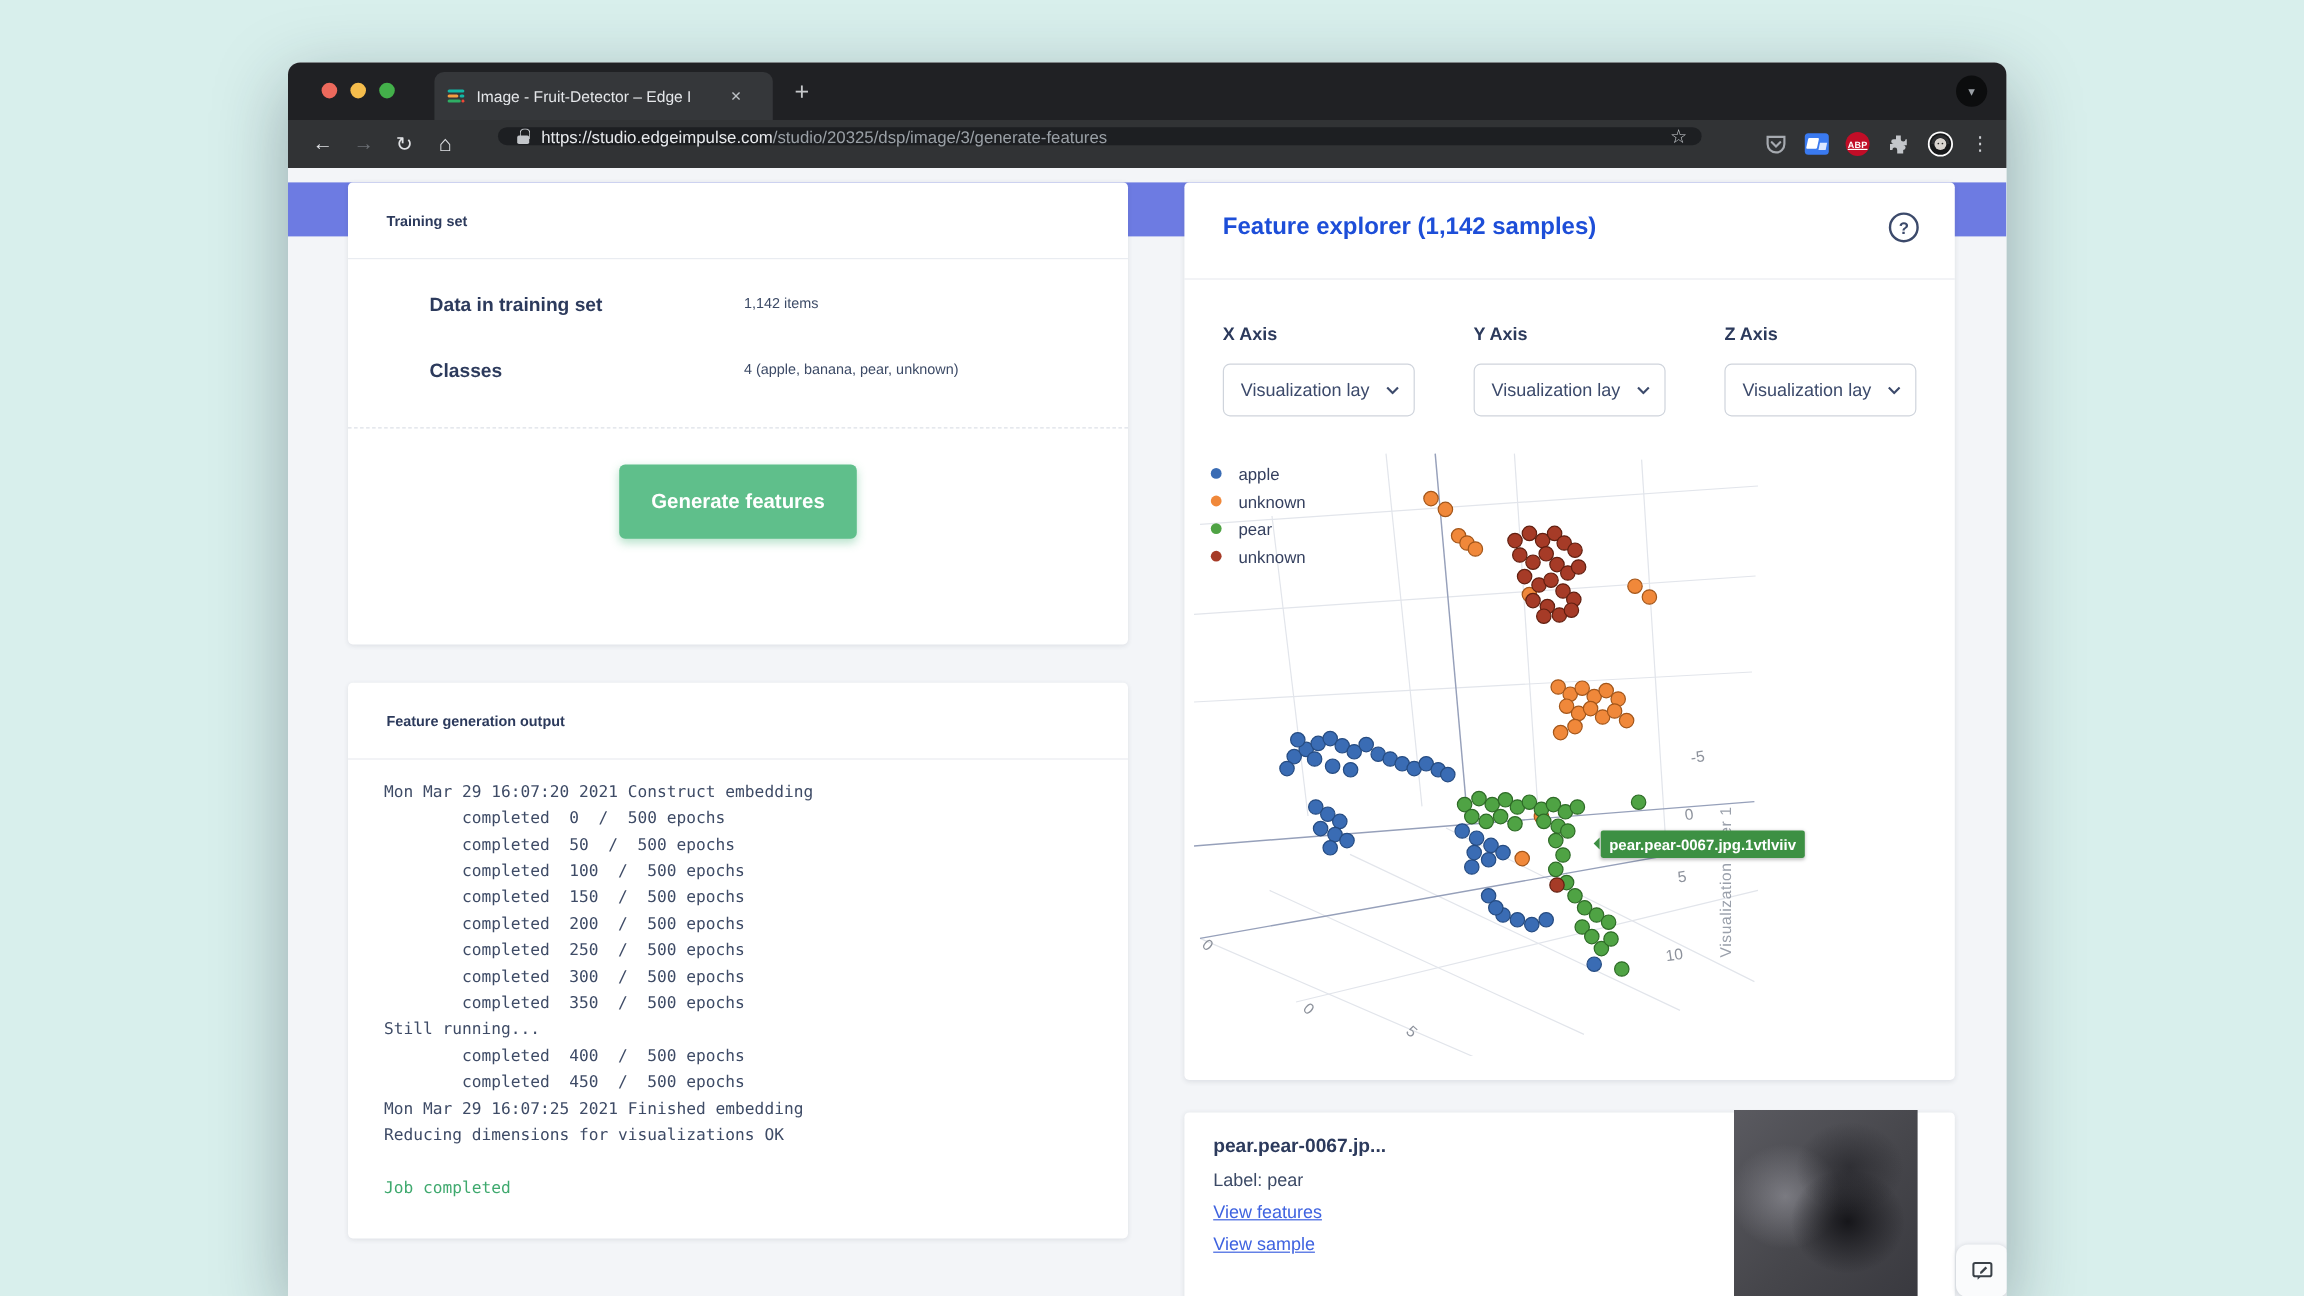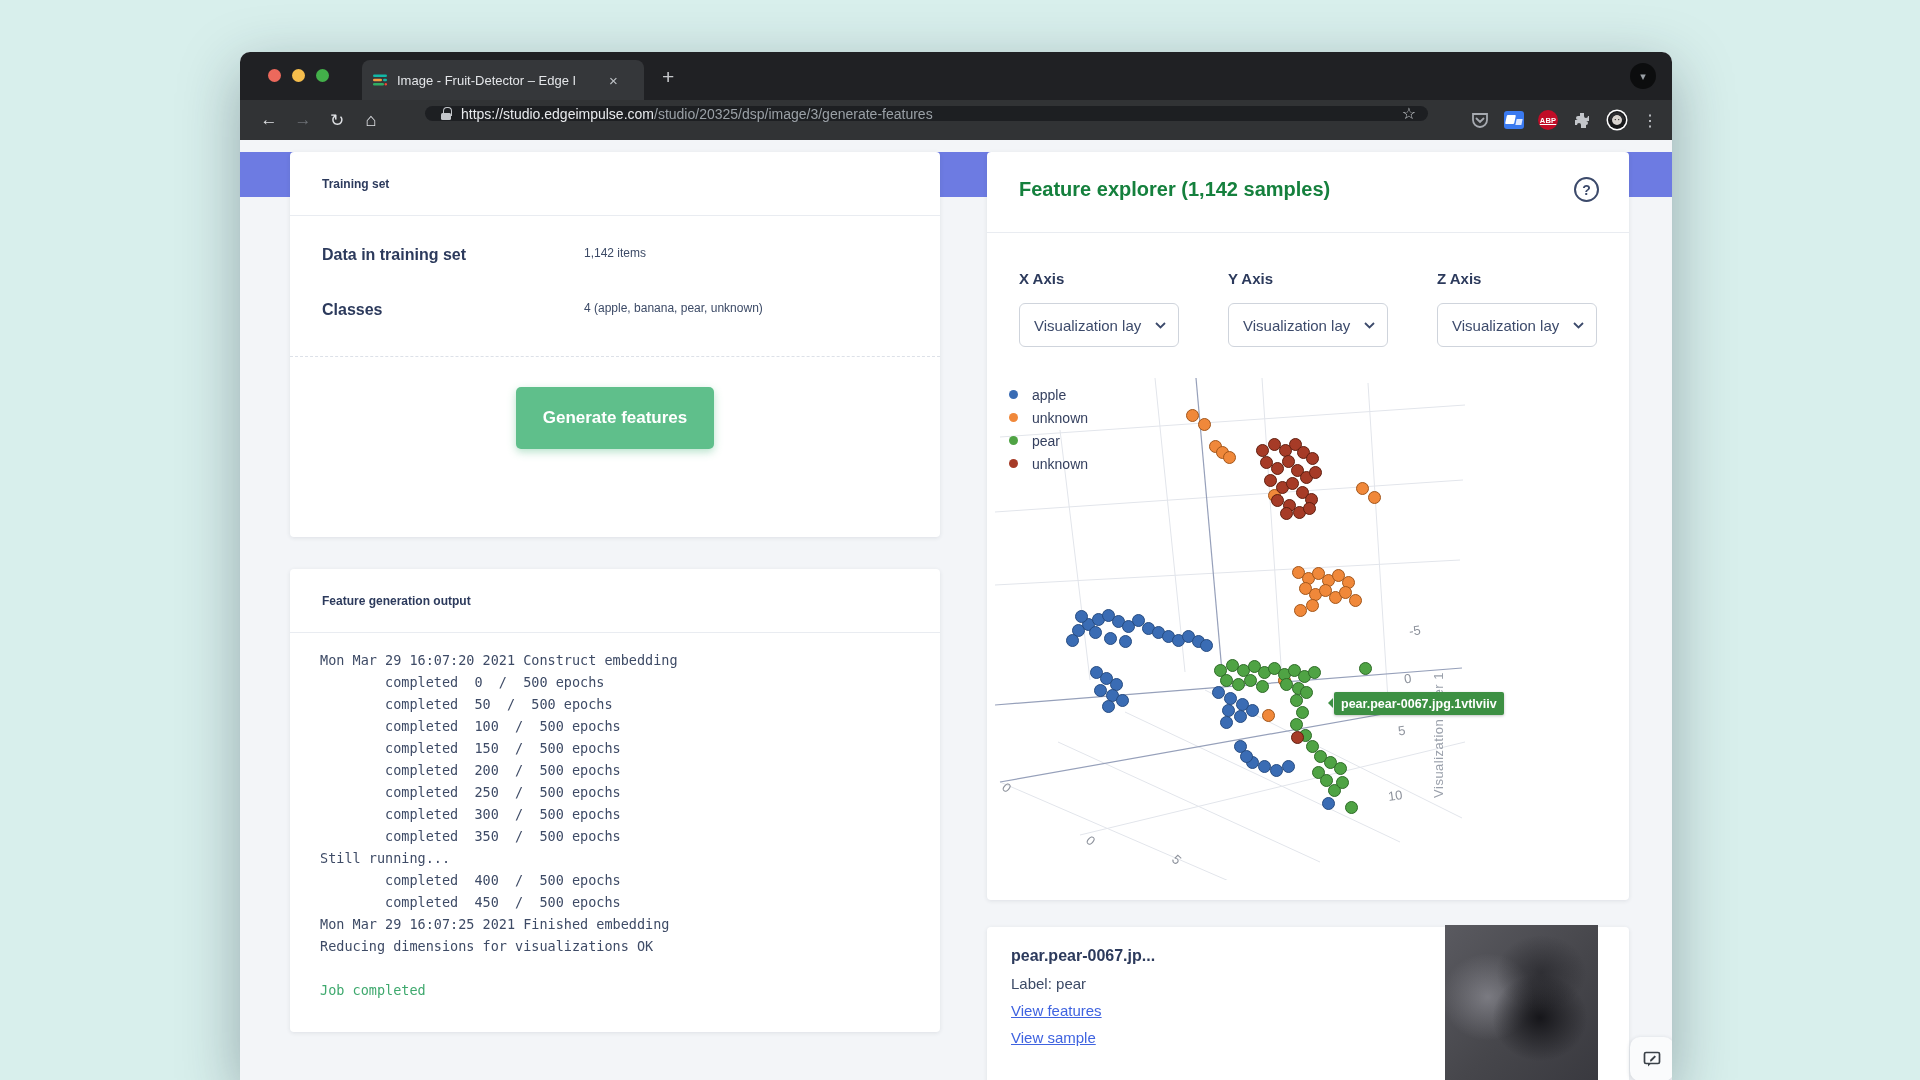--- a/index.html
+++ b/index.html
@@ -21,21 +21,21 @@
                -webkit-mask-image:linear-gradient(90deg,#000 85%,transparent); mask-image:linear-gradient(90deg,#000 85%,transparent); }
   .tab-close { color:#bfc3c7; font-size:15px; margin-left:4px; cursor:default; }
   .newtab { position:absolute; left:422px; top:14px; color:#c6c8cb; font-size:21px; line-height:21px; }
   .profile-circle { position:absolute; right:16px; top:11px; width:26px; height:26px; border-radius:50%;
                     background:#0c0d0e; color:#9aa0a6; font-size:11px; display:flex; align-items:center; justify-content:center; }
 
   .toolbar { position:absolute; left:0; top:48px; width:100%; height:40px; background:#313335; display:flex; align-items:center; }
   .nav-ic { width:34px; text-align:center; font-size:17px; color:#dfe1e4; }
   .nav-ic.dim { color:#6d7176; }
   .nav-ic.home { font-size:18px; }
-  .urlbar { position:absolute; left:185px; top:6px; width:1003px; height:15px; border-radius:14px; background:#1d1f22;
+  .urlbar { position:absolute; left:175px; top:6px; width:1003px; height:15px; border-radius:14px; background:#1d1f22;
             display:flex; align-items:center; padding:0 12px; }
   .lock { width:10px; height:13px; position:relative; margin:0 10px 0 4px; flex:0 0 auto; }
   .lock:before { content:""; position:absolute; left:1.5px; top:0; width:7px; height:8px; border:1.5px solid #c3c6ca; border-bottom:none; border-radius:4px 4px 0 0; }
   .lock:after { content:""; position:absolute; left:0; top:5.5px; width:10px; height:7.5px; background:#c3c6ca; border-radius:1.5px; }
   .url { font-size:14px; white-space:nowrap; }
   .url .host { color:#e8eaed; } .url .path { color:#9aa0a6; }
   .url-star { margin-left:auto; color:#cdd0d4; font-size:16px; }
   .ext-icons { position:absolute; right:14px; top:0; height:40px; display:flex; align-items:center; gap:14px; }
   .abp { width:20px; height:20px; border-radius:50%; background:#c10d27; color:#fff; font-size:7.5px; font-weight:bold;
          display:flex; align-items:center; justify-content:center; letter-spacing:.2px;text-decoration:underline; }
@@ -46,36 +46,36 @@
 
   
   .content { position:absolute; left:0; top:88px; width:1432px; height:940px; background:#f3f5f8; overflow:hidden; }
   .purple-band { position:absolute; left:0; top:12px; width:100%; height:45px; background:#6d7be2; }
   .card { position:absolute; background:#fff; border-radius:4px; box-shadow:0 1px 4px rgba(40,50,70,.10); }
   .card-h { padding:25px 32px 0 32px; font-size:12px; font-weight:bold; color:#2c3a5c; }
   .card-div { height:1px; background:#e9ecf1; margin-top:24px; }
 
   .c-training { left:50px; top:12px; width:650px; height:385px; }
   .ts-rows { padding:30px 32px 0 32px; }
-  .ts-row { display:flex; margin-bottom:37px; }
+  .ts-row { display:flex; margin-bottom:37px;margin-left:36px; }
   .ts-row .lbl { width:262px; font-size:16px; font-weight:bold; color:#2c3a5c; }
   .ts-row .val { font-size:12px; color:#3c4a66; }
   .dashed-div { border-top:1px dashed #dde1e8; margin:0 0 0 0; }
   .btn-zone { display:flex; justify-content:center; padding-top:30px; }
   .gen-btn { width:198px; height:62px; background:#5fbf8b; border:none; border-radius:5px; color:#fff;
              font-size:17px; font-weight:bold; font-family:inherit; box-shadow:0 3px 8px rgba(95,191,139,.45); }
 
   .c-output { left:50px; top:429px; width:650px; height:463px; }
   .console { margin:16px 30px 0 30px; font-family:"DejaVu Sans Mono","Liberation Mono",monospace;
              font-size:13.5px; line-height:22px; color:#3e4b66; white-space:pre; }
   .console .job { color:#3fa96e; }
 
   .c-explorer { left:747px; top:12px; width:642px; height:748px; }
   .exp-head { display:flex; align-items:center; justify-content:space-between; padding:25px 30px 0 32px; }
-  .exp-title { font-size:20px; font-weight:bold; color:#15803d; }
+  .exp-title { font-size:20px; font-weight:bold; color:#1d4ed8; }
   .q-icon { width:25px; height:25px; border-radius:50%; border:2px solid #3c4a6b; color:#3c4a6b;
             font-size:14px; font-weight:bold; display:flex; align-items:center; justify-content:center; }
   .axis-controls { position:absolute; left:32px; top:118px; display:flex; gap:49px; }
   .axis-col { width:160px; }
   .axis-lbl { font-size:15px; font-weight:bold; color:#2c3a5c; margin-bottom:16px; }
   .sel { height:44px; border:1px solid #cfd4dc; border-radius:6px; background:#fff; display:flex; align-items:center;
          padding:0 12px 0 14px; font-size:15px; color:#3c4a6b; justify-content:space-between; }
   .sel svg { flex:0 0 auto; margin-left:6px; }
 
   .plot { position:absolute; left:8px; top:223px; width:475px; height:505px; }

